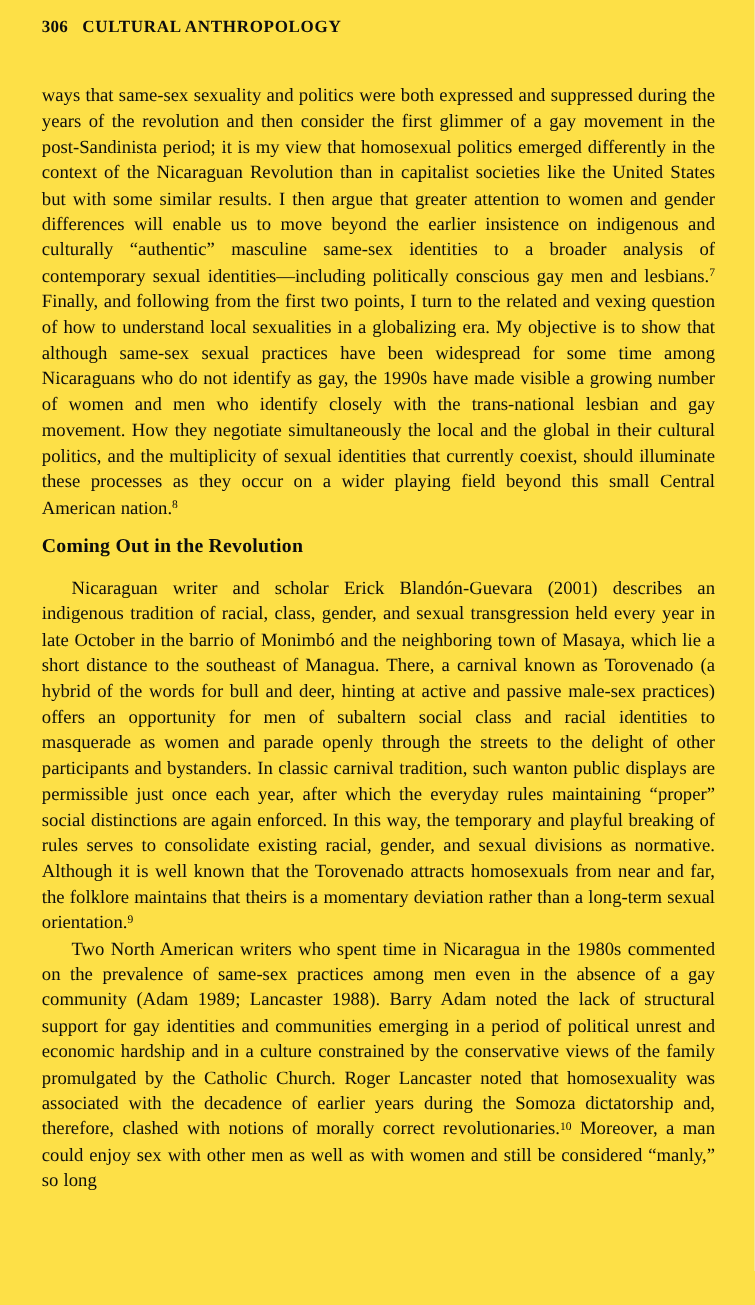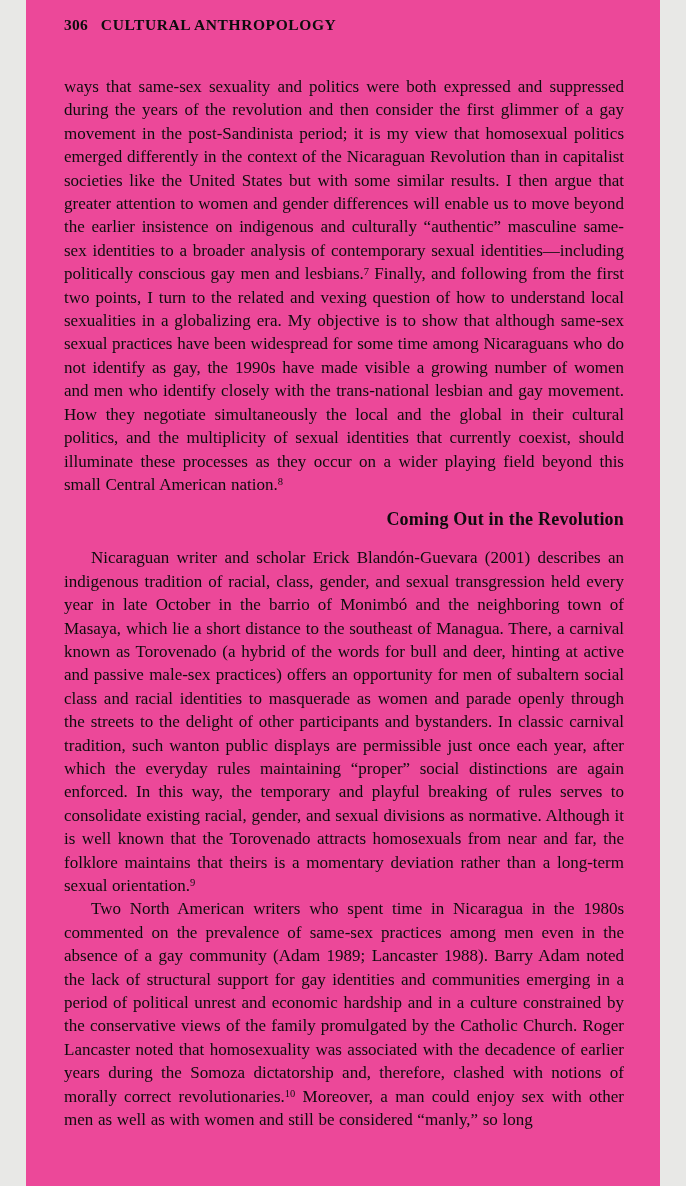--- a/index.html
+++ b/index.html
@@ -2,24 +2,24 @@
 <html><head>
 <meta charset="utf-8">
 <style>
   html, body {
     margin: 0;
     padding: 0;
     background: #e8e8e6;
   }
   .page {
     position: relative;
-    width: 634px;
+    width: 686px;
     height: 1186px;
     margin: 0 auto;
-    background: #ec4899;
+    background: #fde047;
     color: #0d0d0d;
     font-family: "Liberation Serif", "DejaVu Serif", serif;
     box-sizing: border-box;
     padding: 16px 36px 0 38px;
     overflow: hidden;
   }
   .running-head {
     font-size: 15.5px;
     line-height: 18px;
     letter-spacing: 0.6px;
@@ -46,21 +46,21 @@
     font-size: 10.5px;
     line-height: 0;
     position: relative;
     top: -0.45em;
     vertical-align: baseline;
   }
   h2.section-heading {
     margin: 13px 0 16px 0;
     font-size: 18px;
     font-weight: bold;
-    text-align: right;
+    text-align: left;
     letter-spacing: 0.2px;
   }
 </style>
 </head>
 <body>
 
 <div class="page">
 
   <div class="running-head"><span class="page-num">306</span><span class="journal-title">CULTURAL ANTHROPOLOGY</span></div>
 

